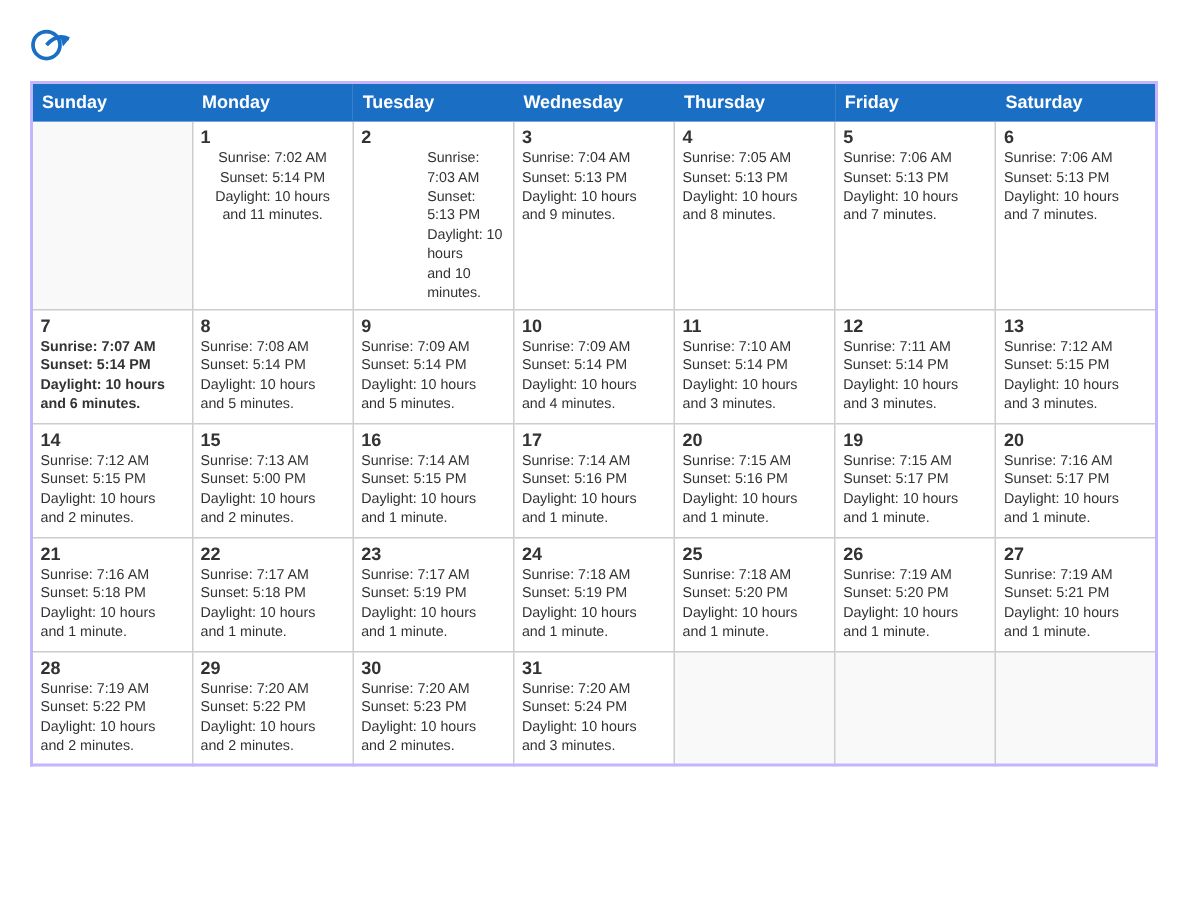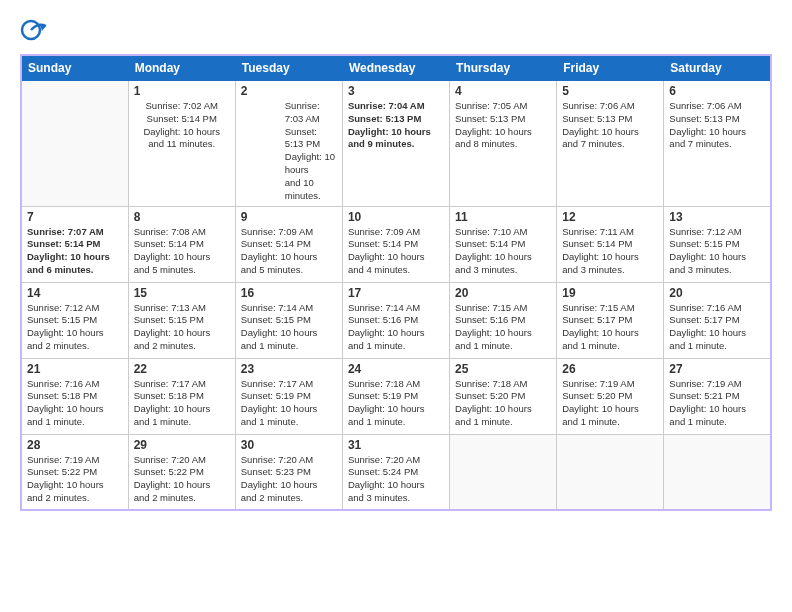--- a/index.html
+++ b/index.html
@@ -141,21 +141,21 @@
           </td>
           <td>
             <div class="day-number">2</div>
             <div class="day-info" style="white-space: pre-line; margin-left: 44px;">Sunrise: 7:03 AM
 Sunset: 5:13 PM
 Daylight: 10 hours
 and 10 minutes.</div>
           </td>
           <td>
             <div class="day-number">3</div>
-            <div class="day-info" style="white-space: pre-line; font-weight: bold;">Sunrise: 7:04 AM
+            <div class="day-info" style="white-space: pre-line;">Sunrise: 7:04 AM
 Sunset: 5:13 PM
 Daylight: 10 hours
 and 9 minutes.</div>
           </td>
           <td>
             <div class="day-number">4</div>
             <div class="day-info" style="white-space: pre-line;">Sunrise: 7:05 AM
 Sunset: 5:13 PM
 Daylight: 10 hours
 and 8 minutes.</div>
@@ -230,21 +230,21 @@
           <td>
             <div class="day-number">14</div>
             <div class="day-info" style="white-space: pre-line;">Sunrise: 7:12 AM
 Sunset: 5:15 PM
 Daylight: 10 hours
 and 2 minutes.</div>
           </td>
           <td>
             <div class="day-number">15</div>
             <div class="day-info" style="white-space: pre-line;">Sunrise: 7:13 AM
-Sunset: 5:15 PM
+Sunset: 5:00 PM
 Daylight: 10 hours
 and 2 minutes.</div>
           </td>
           <td>
             <div class="day-number">16</div>
             <div class="day-info" style="white-space: pre-line;">Sunrise: 7:14 AM
 Sunset: 5:15 PM
 Daylight: 10 hours
 and 1 minute.</div>
           </td>

